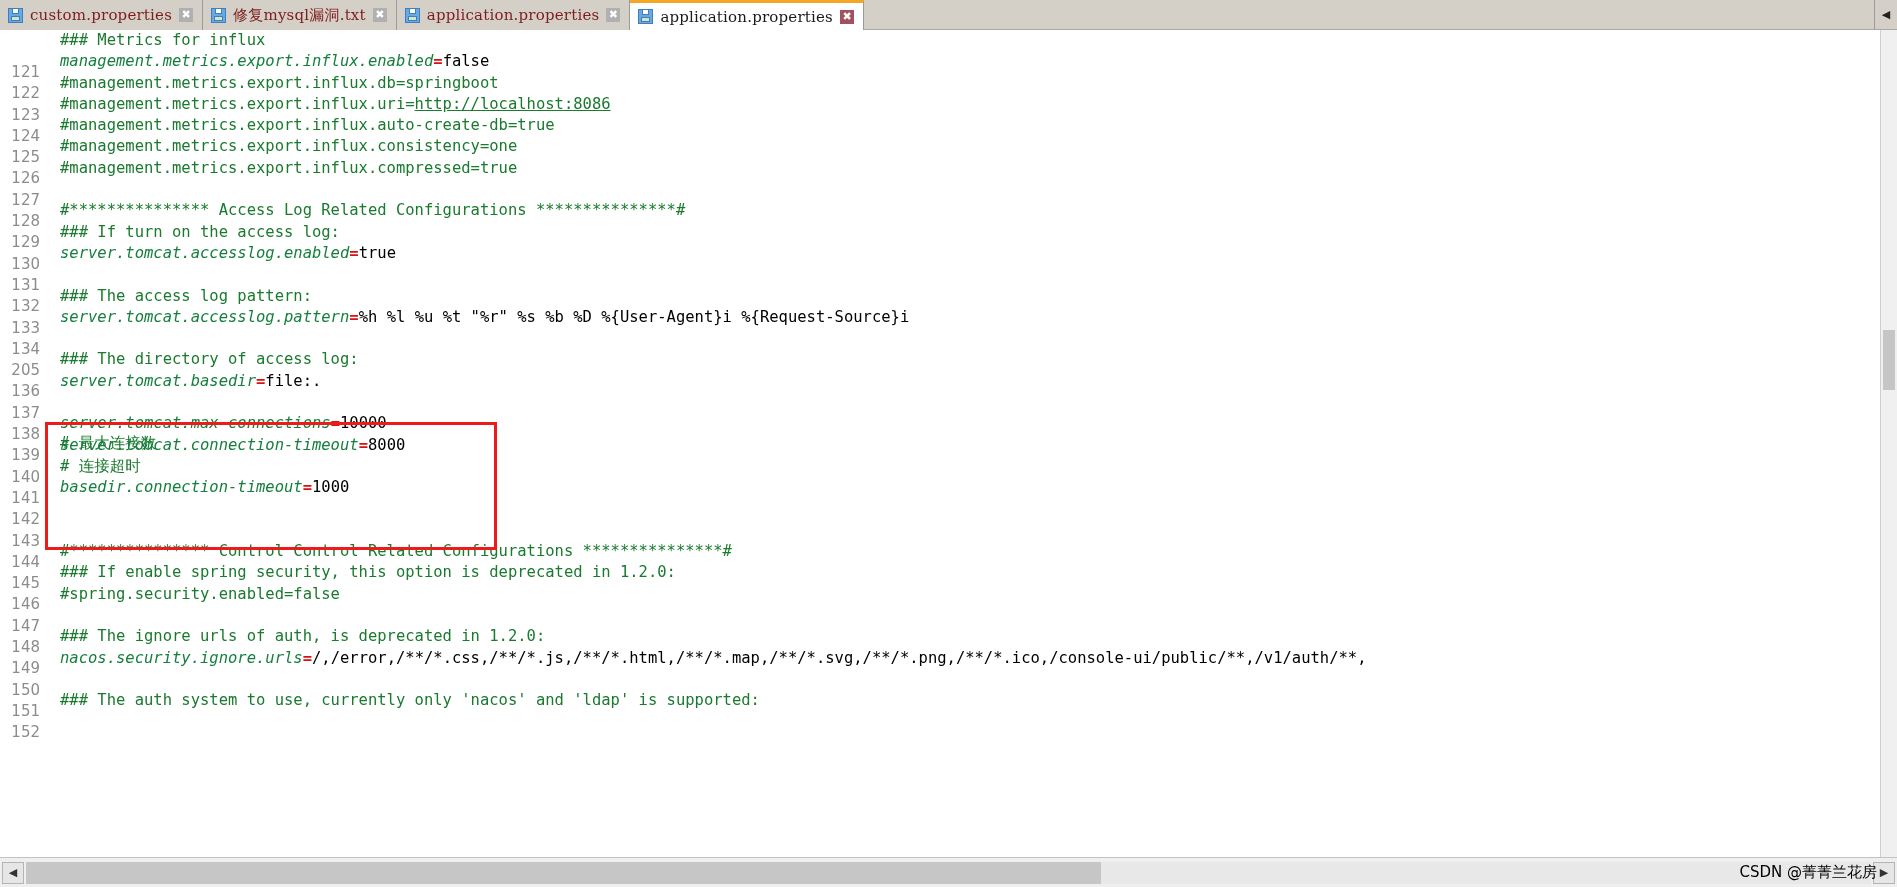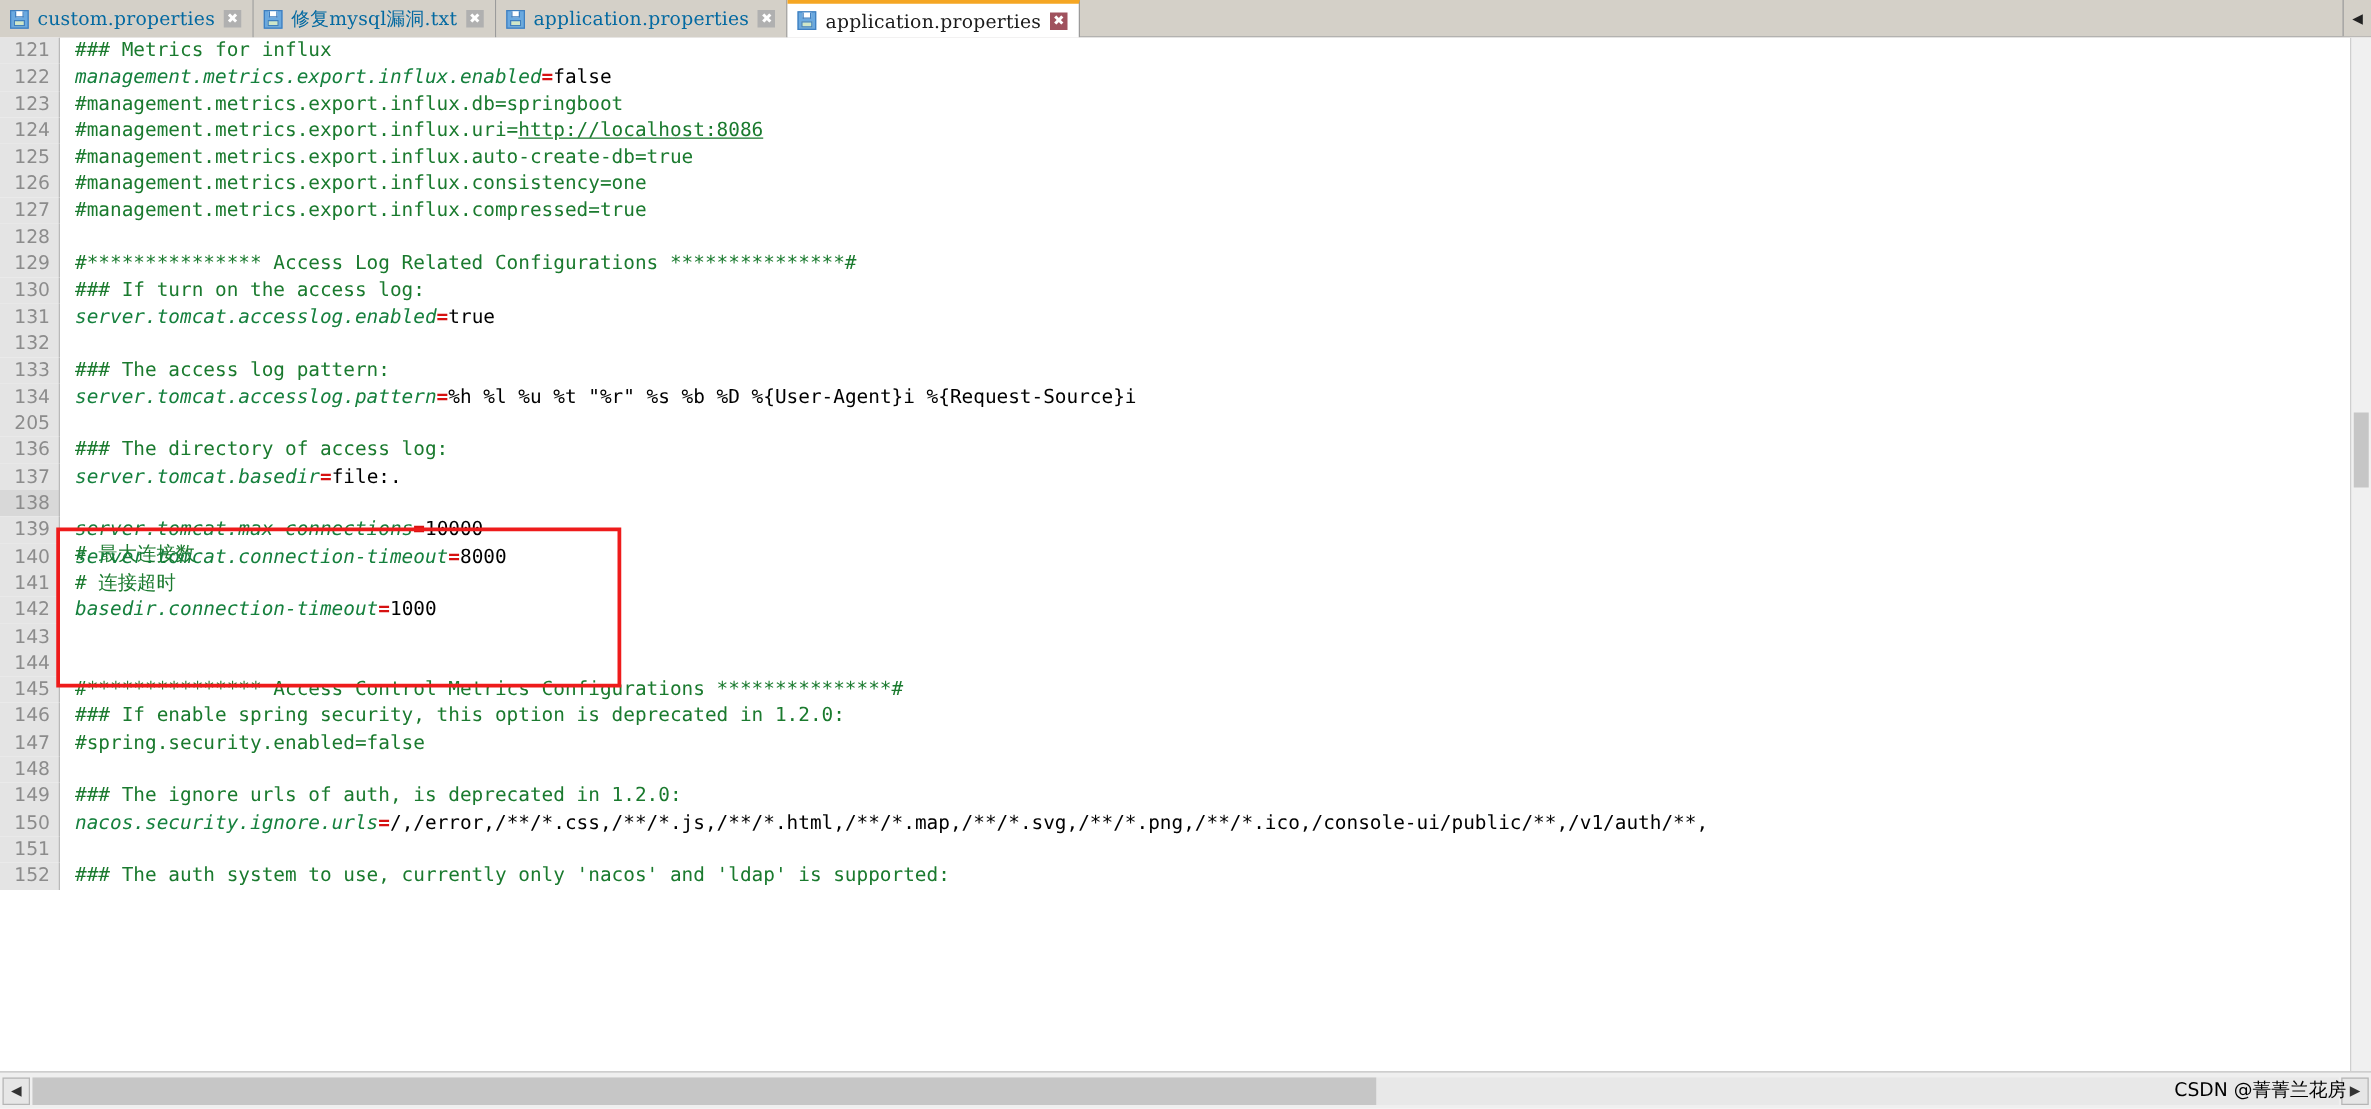--- a/index.html
+++ b/index.html
@@ -38,21 +38,21 @@
   }
   .tab.active {
     background: #ffffff;
     border-top: 3px solid #f5a623;
     border-right: 1px solid #9b9b9b;
     padding-top: 0;
   }
   .tab-label {
     font-family: "DejaVu Serif", "Liberation Serif", serif;
     font-size: 15px;
-    color: #0369a1;
+    color: #7f1d1d;
     white-space: nowrap;
     letter-spacing: .2px;
   }
   .tab.active .tab-label {
     color: #1a1a1a;
   }
   
   .file-icon {
     width: 15px;
     height: 15px;
@@ -136,20 +136,21 @@
     flex: 0 0 48px;
     width: 48px;
     box-sizing: border-box;
     background: #e4e4e4;
     border-right: 1px solid #b9b9b9;
     color: #8c8c8c;
     font-family: "DejaVu Sans", "Liberation Sans", sans-serif;
     font-size: 15px;
     text-align: right;
     padding-right: 7px;
+    margin-top: 32px;
   }
   .code {
     flex: 1;
     padding-left: 12px;
     font-family: "DejaVu Sans Mono", "Liberation Mono", monospace;
     font-size: 15.5px;
     color: #000000;
     white-space: pre;
   }
   .cm  { color: #1a7a2e; }                               
@@ -284,21 +285,21 @@
         <div class="line"><div class="gutter">205</div><div class="code"><span class="val"></span></div></div>
         <div class="line"><div class="gutter">136</div><div class="code"><span class="cm">### The directory of access log:</span></div></div>
         <div class="line"><div class="gutter">137</div><div class="code"><span class="key">server.tomcat.basedir</span><span class="eq">=</span><span class="val">file:.</span></div></div>
         <div class="line cur"><div class="gutter">138</div><div class="code"><span class="cm"># 最大连接数</span></div></div>
         <div class="line"><div class="gutter">139</div><div class="code"><span class="key">server.tomcat.max-connections</span><span class="eq">=</span><span class="val">10000</span></div></div>
         <div class="line"><div class="gutter">140</div><div class="code"><span class="key">server.tomcat.connection-timeout</span><span class="eq">=</span><span class="val">8000</span></div></div>
         <div class="line"><div class="gutter">141</div><div class="code"><span class="cm"># 连接超时</span></div></div>
         <div class="line"><div class="gutter">142</div><div class="code"><span class="key">basedir.connection-timeout</span><span class="eq">=</span><span class="val">1000</span></div></div>
         <div class="line"><div class="gutter">143</div><div class="code"><span class="val"></span></div></div>
         <div class="line"><div class="gutter">144</div><div class="code"><span class="val"></span></div></div>
-        <div class="line"><div class="gutter">145</div><div class="code"><span class="cm">#*************** Access Control Metrics Configurations ***************#</span></div></div>
+        <div class="line"><div class="gutter">145</div><div class="code"><span class="cm">#*************** Control Control Related Configurations ***************#</span></div></div>
         <div class="line"><div class="gutter">146</div><div class="code"><span class="cm">### If enable spring security, this option is deprecated in 1.2.0:</span></div></div>
         <div class="line"><div class="gutter">147</div><div class="code"><span class="cm">#spring.security.enabled=false</span></div></div>
         <div class="line"><div class="gutter">148</div><div class="code"><span class="val"></span></div></div>
         <div class="line"><div class="gutter">149</div><div class="code"><span class="cm">### The ignore urls of auth, is deprecated in 1.2.0:</span></div></div>
         <div class="line"><div class="gutter">150</div><div class="code"><span class="key">nacos.security.ignore.urls</span><span class="eq">=</span><span class="val">/,/error,/**/*.css,/**/*.js,/**/*.html,/**/*.map,/**/*.svg,/**/*.png,/**/*.ico,/console-ui/public/**,/v1/auth/**,</span></div></div>
         <div class="line"><div class="gutter">151</div><div class="code"><span class="val"></span></div></div>
         <div class="line"><div class="gutter">152</div><div class="code"><span class="cm">### The auth system to use, currently only 'nacos' and 'ldap' is supported:</span></div></div>
       </div>
     <div class="redbox"></div>
   </div>

